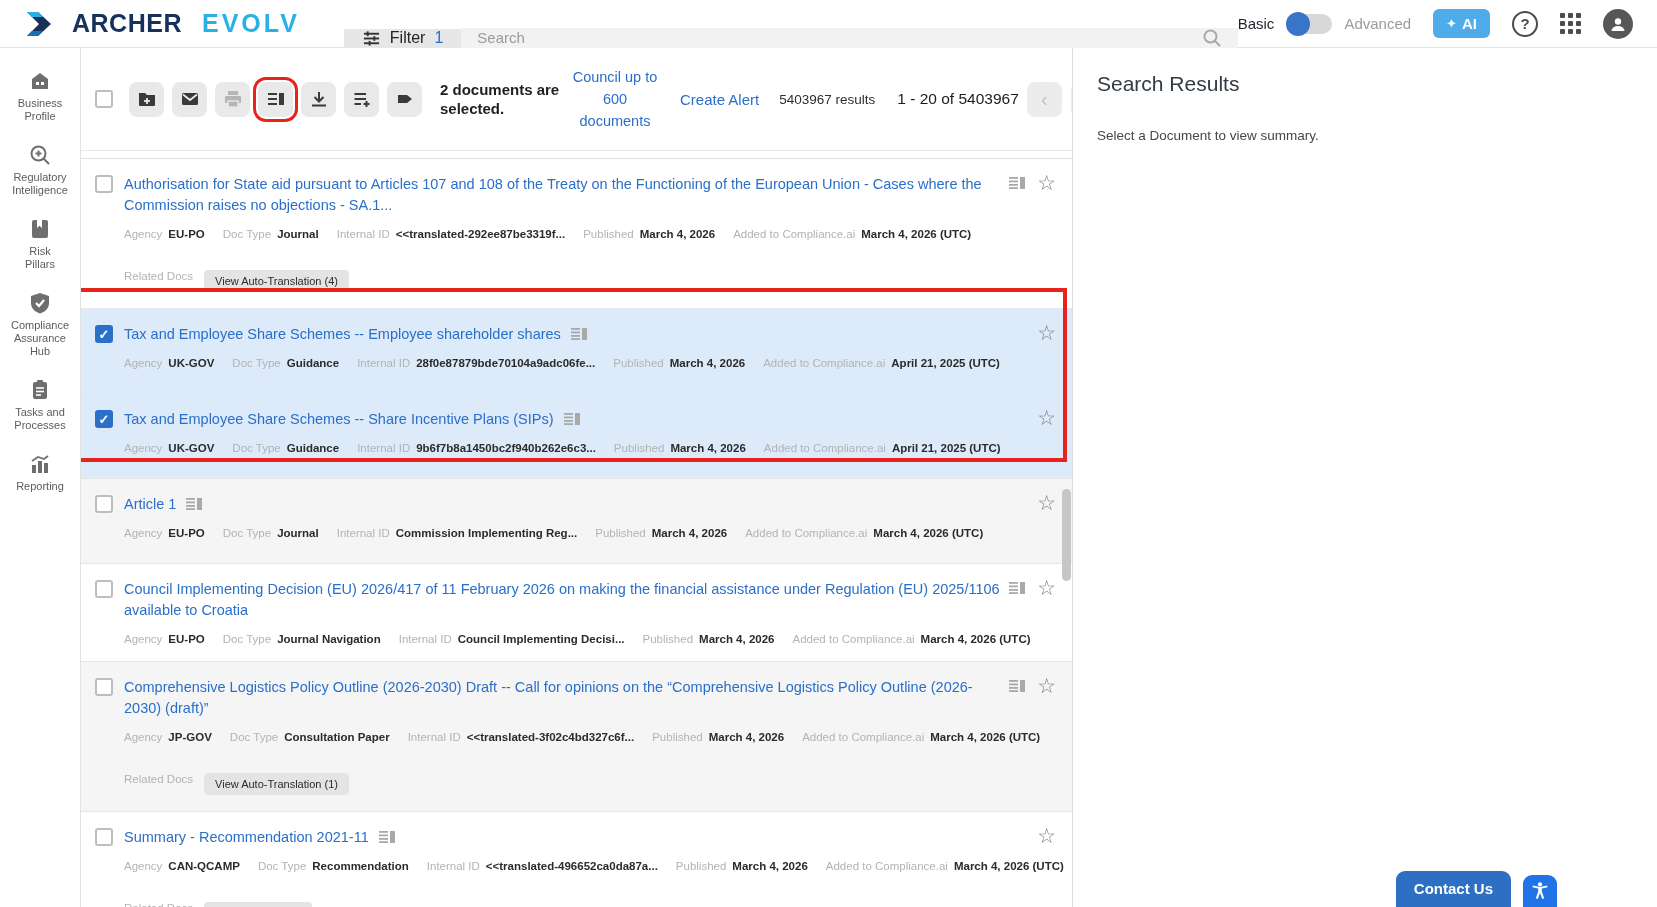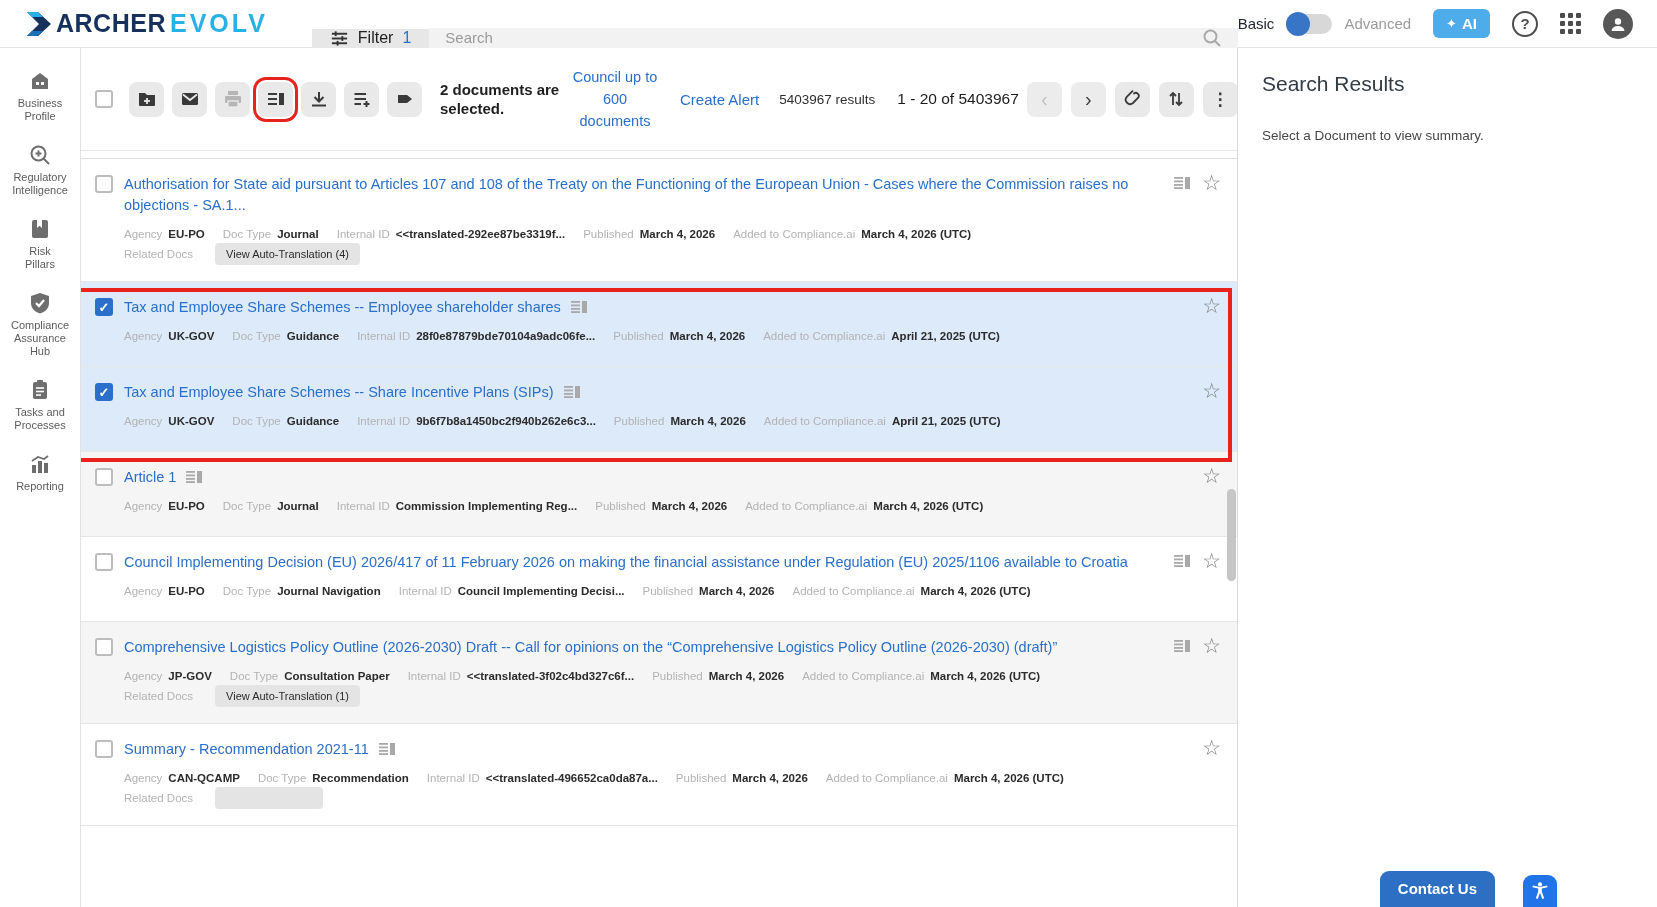--- a/index.html
+++ b/index.html
@@ -1,21 +1,21 @@
 <!DOCTYPE html>
 <html><head>
 <meta charset="utf-8">
 <style>
   * { margin:0; padding:0; box-sizing:border-box; }
   html,body { width:1657px; height:907px; overflow:hidden; background:#fff;
     font-family:"Liberation Sans", sans-serif; }
 
   
   .topbar { height:48px; display:flex; align-items:center; border-bottom:1px solid #e3e3e3; background:#fff; }
-  .logo { display:flex; align-items:center; gap:0; padding:0 20px 0 26px; flex:0 0 auto; }
+  .logo { display:flex; align-items:center; gap:16px; padding:0 20px 0 26px; flex:0 0 auto; }
   .logo-arrow { width:30px; height:26px; }
   .logo-primary { font-size:25px; font-weight:800; color:#16325c; letter-spacing:.5px; }
   .logo-secondary { font-size:25px; font-weight:700; color:#29b1e6; letter-spacing:3px; margin-left:4px; }
   .searchbar { flex:1 1 auto; height:48px; display:flex; align-items:flex-end; max-width:965px;margin-left:24px; }
   .filter-btn { display:flex; align-items:center; gap:9px; background:#e7e7e7; padding:0 18px; cursor:pointer; }
   .filter-btn svg { width:19px; height:19px; }
   .filter-label { font-size:16px; color:#222; font-weight:500; }
   .filter-count { font-size:16px; color:#2a6fc9; font-weight:500; }
   .search-field { flex:1; background:#f2f2f2; display:flex; align-items:center; padding:0 16px; }
   .search-field input { flex:1; border:none; outline:none; background:transparent; font-size:15px; color:#333;
@@ -79,37 +79,37 @@
      border-radius:3px; background:#fff; cursor:pointer; display:flex; align-items:center; justify-content:center; }
   .row-checkbox.checked { background:#2a6fc9; border-color:#2a6fc9; color:#fff; font-size:13px; font-weight:700; }
   .row-title { font-size:14.5px; font-weight:500; color:#2a6fc9; line-height:21px; max-width:930px; cursor:pointer; display:inline; }
   .sum-icon { display:inline-flex; vertical-align:-2px; margin-left:10px; cursor:pointer; }
   .row-rightzone { position:absolute; right:16px; top:13px; display:flex; align-items:center; gap:12px; }
   .star-icon { font-size:21px; color:#808080; cursor:pointer; line-height:1; }
   .row-meta { display:flex; align-items:center; gap:18px; margin-top:12px; white-space:nowrap; }
   .meta-pair { display:flex; gap:6px; font-size:11.5px; }
   .meta-label { color:#b3b3b3; }
   .meta-value { color:#2b2b2b; font-weight:700; }
-  .row-related { display:flex; align-items:center; gap:22px; margin-top:3px; }
+  .row-related { display:flex; gap:11px; margin-top:30px; }
   .related-label { font-size:11.5px; color:#b3b3b3; }
   .related-badge { background:#e4e4e4; border-radius:4px; padding:5px 11px; font-size:11px; font-weight:400; color:#2b2b2b;
      cursor:pointer; min-width:108px; min-height:22px; }
 
   
   .anno-rows { position:absolute; left:-5px; right:5px; border:4px solid #e8231d; pointer-events:none; z-index:5; }
 
   
   .scrollbar { position:absolute; top:112px; bottom:0; right:1px; width:11px; }
   .scroll-thumb { position:absolute; top:44%; right:0; width:9px; height:92px; border-radius:5px; background:#c6c6c6; cursor:pointer; }
 
   
-  .right-panel { width:420px; flex:0 0 auto; border-left:1px solid #dcdcdc; position:relative; padding:24px 36px 0 24px; background:#fff; }
+  .right-panel { width:585px; flex:0 0 auto; border-left:1px solid #dcdcdc; position:relative; padding:24px 36px 0 24px; background:#fff; }
   .rp-title { font-size:21px; color:#333b44; font-weight:400; }
   .rp-empty { font-size:13.5px; color:#474747; margin-top:32px; }
-  .rp-bottom { position:absolute; right:100px; bottom:0; display:flex; align-items:flex-end; gap:28px; }
+  .rp-bottom { position:absolute; right:100px; bottom:0; display:flex; align-items:flex-end; gap:12px; }
   .contact-btn { background:#2d6fc2; color:#fff; border:none; border-radius:9px 9px 0 0; padding:9px 18px 10px;
      font-size:15px; font-weight:700; cursor:pointer; font-family:inherit; }
   .a11y-btn { width:34px; height:32px; border:none; border-radius:9px 9px 0 0; background:#2173e8; color:#fff;
      display:flex; align-items:center; justify-content:center; cursor:pointer; }
 </style>
 </head>
 <body>
 
 <header class="topbar">
   <div class="logo">

